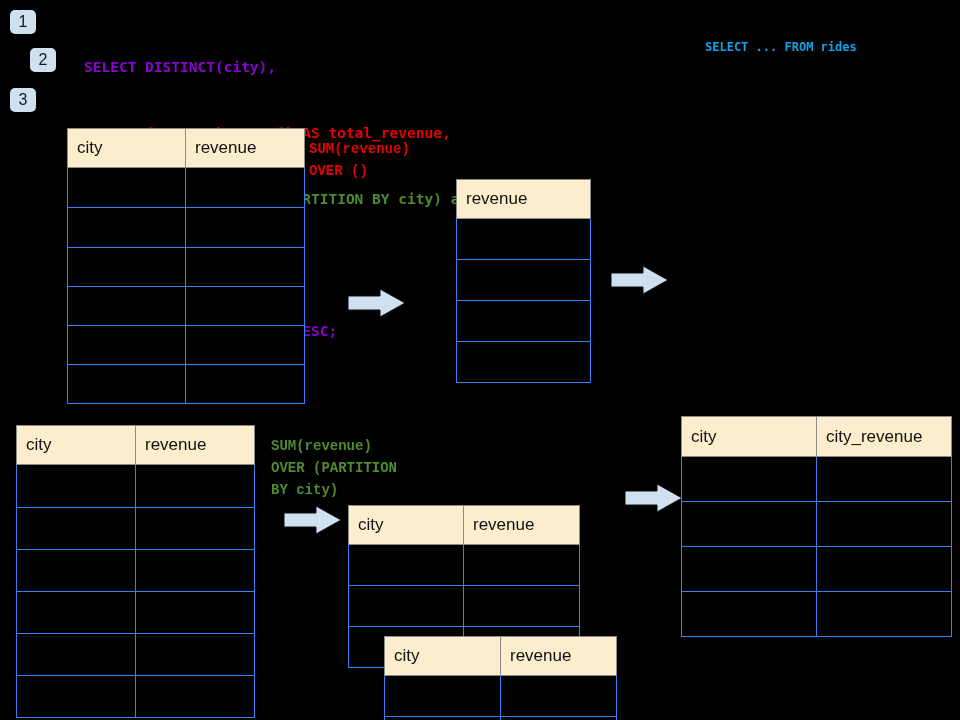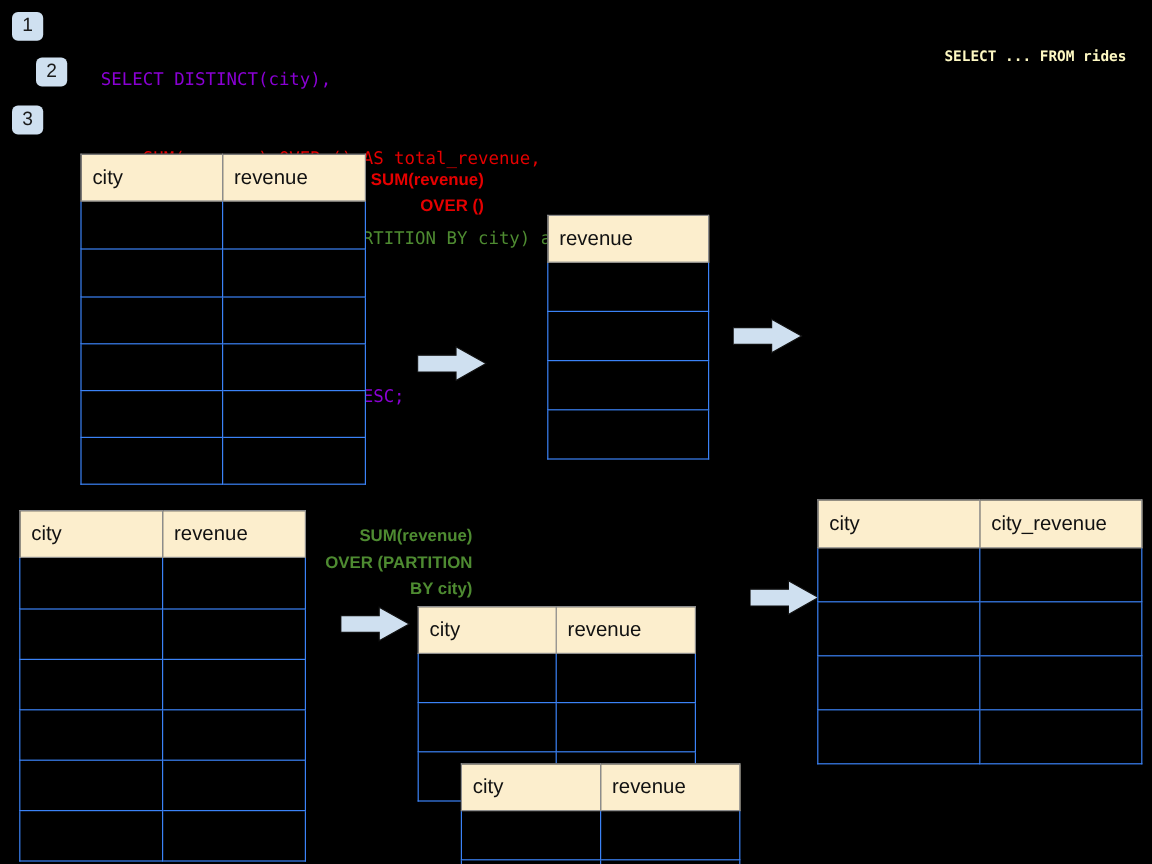--- a/index.html
+++ b/index.html
@@ -35,53 +35,52 @@
     text-align: center;
   }
 
   
   .sql-block {
     position: absolute;
     left: 84px;
     top: 12px;
     font-family: "DejaVu Sans Mono", monospace;
     font-size: 14.5px;
-    font-weight: normal;
+    font-weight: bold;
     line-height: 22px;
     white-space: pre;
     letter-spacing: 0px;
   }
   .sql-line { display: block; }
   .c-purple { color: #8A00D4; }
   .c-red    { color: #E60000; }
   .c-green  { color: #4E8B31; }
 
   
   .side-note {
     position: absolute;
-    left: 787px;
+    left: 705px;
     top: 38px;
     width: 160px;
     font-family: "DejaVu Sans Mono", monospace;
     font-size: 12px;
     font-weight: bold;
     line-height: 19px;
-    color: #fef9c3;
+    color: #0ea5e9;
     white-space: pre-wrap;
   }
 
   
   .annot {
     position: absolute;
-    font-family: Liberation Sans, sans-serif;
+    font-family: Liberation Mono, monospace;
     font-size: 14px;
     font-weight: bold;
     line-height: 22px;
     white-space: pre-wrap;
-    text-align: right;
   }
   .annot.red   { color: #E60000; }
   .annot.green { color: #4E8B31; }
 
   
   .tbl {
     position: absolute;
     border-collapse: collapse;
     table-layout: fixed;
     background: #000000;

